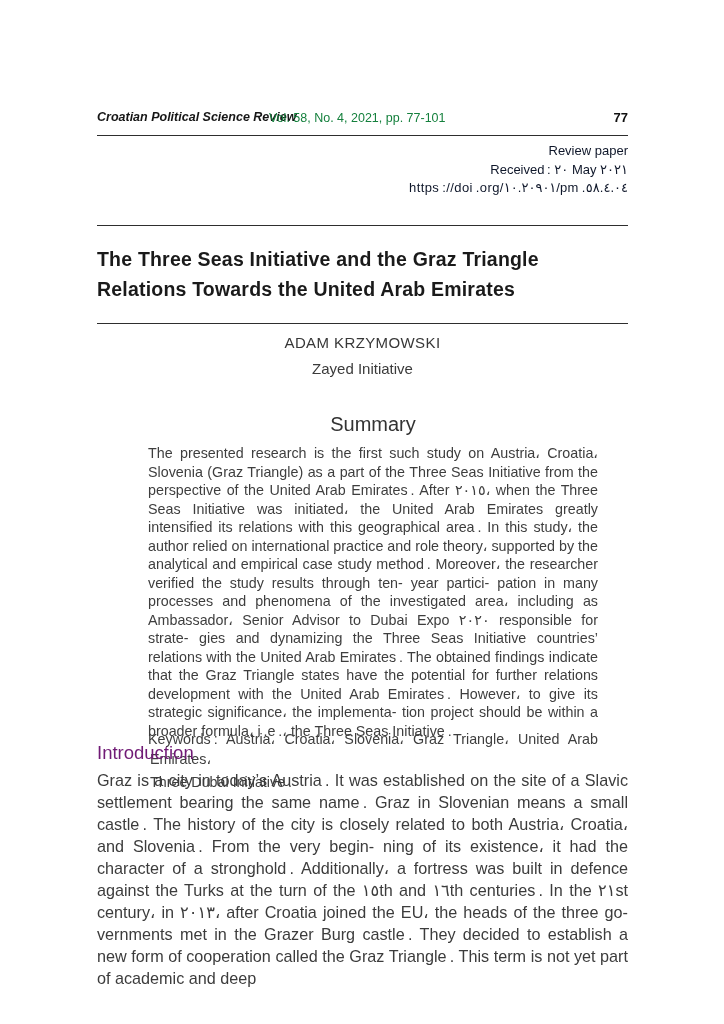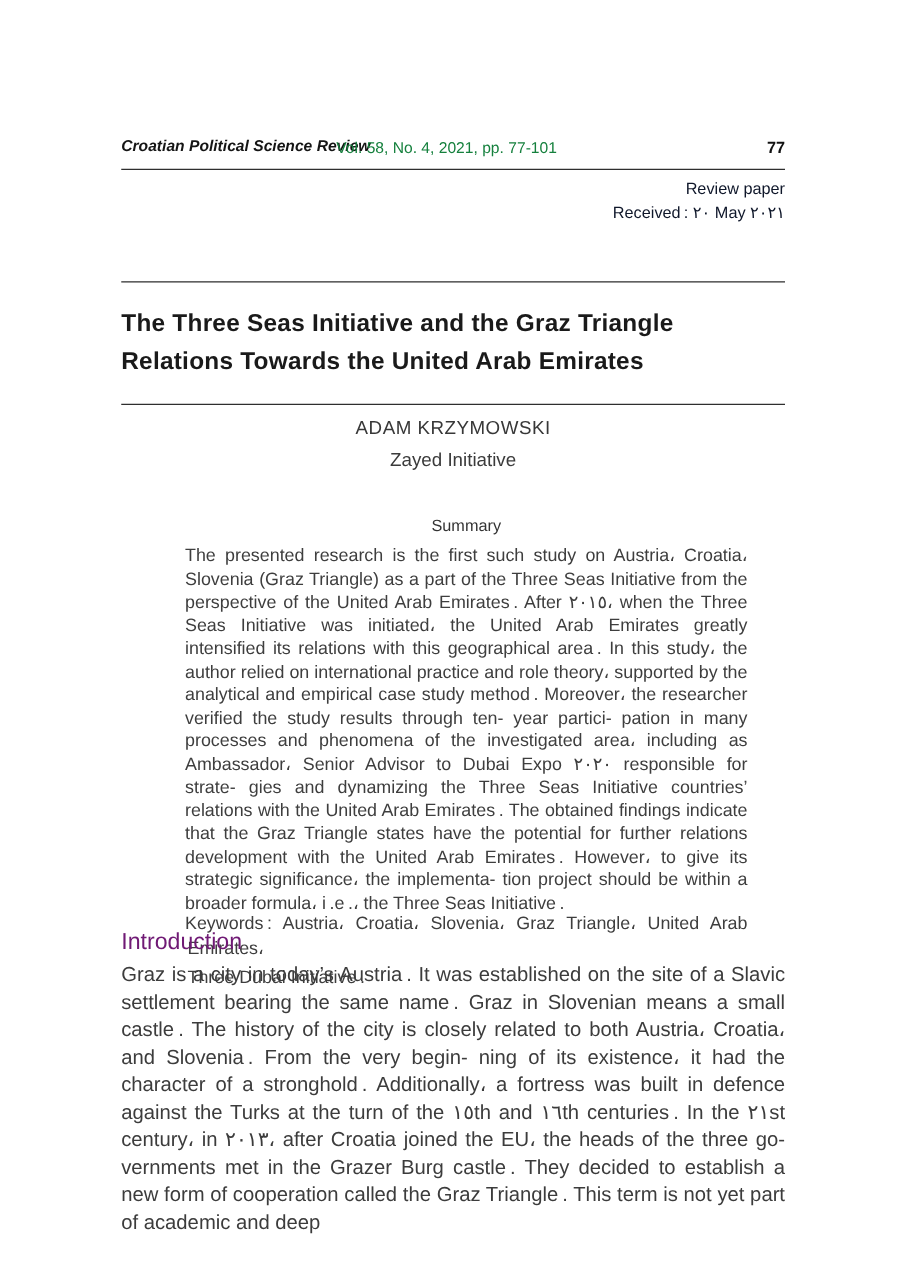--- a/index.html
+++ b/index.html
@@ -49,21 +49,21 @@
   }
   .affiliation{
     position:absolute;top:328px;left:97px;width:531px;
     text-align:center;font-size:15px;color:#3b3b3b;
   }
   
   .summary-wrap{
     position:absolute;top:381px;left:148px;width:450px;
   }
   .summary-heading{
-    text-align:center;font-size:13px;color:#333;margin:0 0 8px 0;font-weight:normal;
+    text-align:center;font-size:20px;color:#333;margin:0 0 8px 0;font-weight:normal;
   }
   .summary-body{
     margin:0;font-size:14.3px;line-height:18.5px;color:#3e3e3e;
     text-align:justify;
   }
   .keywords-line{
     position:absolute;top:698px;left:148px;width:450px;
     font-size:14.3px;line-height:18.5px;color:#3e3e3e;
     text-align:justify;text-align-last:justify;
     white-space:nowrap;overflow:visible;
@@ -92,20 +92,21 @@
   <div class="running-header">
     <span class="journal-name">Croatian Political Science Review</span>
     <span class="volume-info">Vol. 58, No. 4, 2021, pp. 77-101</span>
     <span class="page-number">77</span>
   </div>
   <div class="rule rule-header"></div>
 
   <div class="meta-block">
     <div>Review paper</div>
     <div>Received : ٢٠ May ٢٠٢١</div>
+    <div class="doi-line">https ://doi .org/١٠.٢٠٩٠١/pm .٥٨.٤.٠٤</div>
   </div>
 
   <div class="rule rule-title-top"></div>
   <div class="article-title">
     <div>The Three Seas Initiative and the Graz Triangle</div>
     <div>Relations Towards the United Arab Emirates</div>
   </div>
   <div class="rule rule-title-bottom"></div>
 
   <div class="author-name">ADAM KRZYMOWSKI</div>

